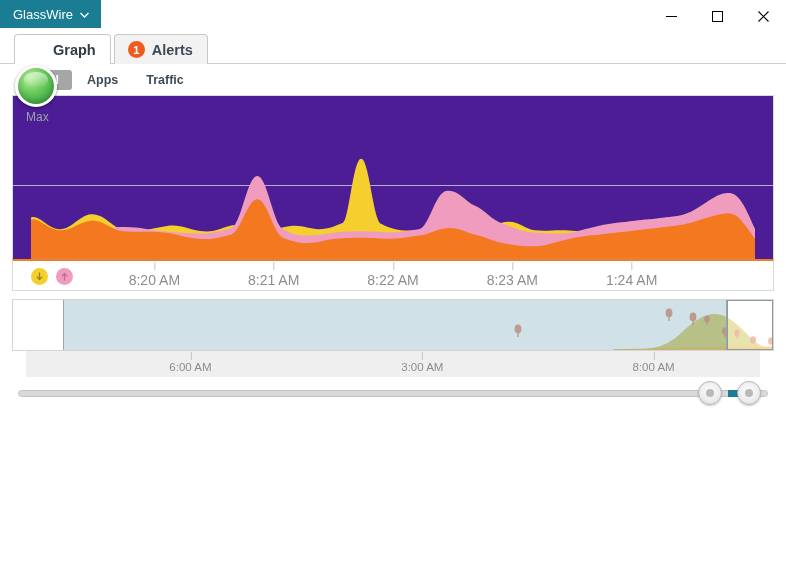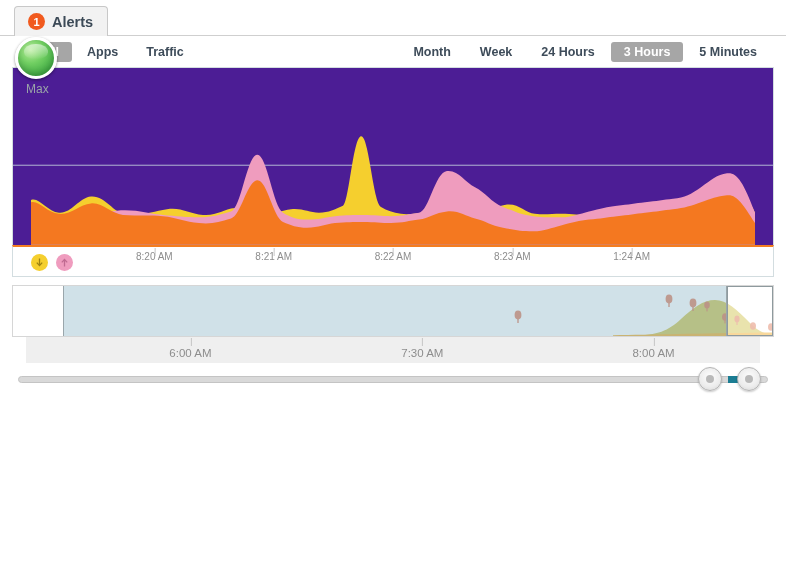--- a/index.html
+++ b/index.html
@@ -189,24 +189,24 @@
     margin: 0 12px;
     height: 32px;
     flex: 0 0 32px;
     background: #ffffff;
     border: 1px solid #d3dde0;
     border-top: 2px solid #f47d20;
   }
   .axis-tick {
     position: absolute;
     top: 0;
-    font-size: 10px;
+    font-size: 14px;
     color: #8d8d8d;
     transform: translateX(-50%);
-    padding-top: 4px;
+    padding-top: 11px;
     user-select: none;
   }
   .axis-tick::before {
     content: "";
     position: absolute;
     left: 50%; top: 1px;
     width: 1px; height: 8px;
     background: #c6c6c6;
   }
   .legend {
@@ -304,46 +304,69 @@
     border-radius: 50%;
     background: #b9b9b9;
   }
   .bottom-pad { flex: 1 1 auto; background: #ffffff; }
 </style>
 </head>
 <body>
 
 <div class="app-window">
 
+  <div class="titlebar">
+    <div class="title-tab">
+      <span>GlassWire</span>
+      <span class="caret">
+        <svg width="9" height="6" viewBox="0 0 9 6">
+            <path d="M0.5 1 L4.5 5 L8.5 1" fill="none" stroke="#ffffff" stroke-width="1.3"></path>
+          </svg>
+      </span>
+    </div>
+    <div class="win-controls">
+      <button class="win-btn">
+        <svg width="11" height="11" viewBox="0 0 11 11">
+            <path d="M0 5.5 H11" stroke="currentColor" stroke-width="1"></path>
+          </svg>
+      </button>
+      <button class="win-btn">
+        <svg width="11" height="11" viewBox="0 0 11 11">
+            <rect x="0.5" y="0.5" width="10" height="10" fill="none" stroke="currentColor" stroke-width="1"></rect>
+          </svg>
+      </button>
+      <button class="win-btn close">
+        <svg width="11" height="11" viewBox="0 0 11 11">
+            <path d="M0.5 0.5 L10.5 10.5 M10.5 0.5 L0.5 10.5" stroke="currentColor" stroke-width="1.1"></path>
+          </svg>
+      </button>
+    </div>
+  </div>
 
   <div class="tabbar">
     <div class="logo-orb"></div>
 
+    <div class="nav-tab active first">
+      <span>Graph</span>
+    </div>
 
 
 
 
     <div class="nav-tab">
       <span class="alert-badge">1</span>
       <span>Alerts</span>
     </div>
   </div>
 
   <div class="filterbar">
     <div class="filter-group">
       <div class="fbtn on">All</div>
       <div class="fbtn">Apps</div>
       <div class="fbtn">Traffic</div>
-    </div>
-    <div class="range-group">
-      <div class="fbtn">Month</div>
-      <div class="fbtn">Week</div>
-      <div class="fbtn">24 Hours</div>
-      <div class="fbtn on">3 Hours</div>
-      <div class="fbtn">5 Minutes</div>
     </div>
   </div>
 
   <div class="chart-wrap">
     <div class="max-label">Max</div>
 
     <svg class="chart-svg" viewBox="0 0 760 305" preserveAspectRatio="none">
       <line x1="0" y1="168" x2="760" y2="168" stroke="#cfdfe4" stroke-width="1"></line>
       <g>
         <path fill="#f5cf2e" d="M18,228 C26,222 34,248 46,250 C58,252 66,224 78,222 C92,220 100,250 112,252 C130,255 140,248 154,244 C168,240 176,252 190,254 C204,256 210,244 222,242 C236,240 242,252 252,252 C264,252 268,246 278,244 C290,242 296,250 306,250 C316,250 322,244 330,238 C336,233 340,120 348,118 C356,116 360,232 368,240 C374,246 380,250 388,252 C398,254 404,250 414,250 C426,250 432,254 442,254 C452,254 458,252 468,250 C478,248 484,238 494,236 C506,234 512,250 522,252 C532,254 538,252 548,252 C560,252 566,254 576,256 C588,258 594,258 604,258 C616,258 622,254 632,252 C644,250 650,248 660,246 C672,244 678,244 688,242 C700,240 706,232 716,224 C726,216 732,212 742,250 L742,305 L18,305 Z"></path>
@@ -400,21 +423,21 @@
           <ellipse cx="758" cy="41" rx="3.0" ry="3.8"></ellipse>
         </g>
       </g>
     </svg>
     <div class="mini-shade" style="left:6.6%;width:87.4%"></div>
     <div class="mini-sel" style="left:94.0%;width:6.0%"></div>
   </div>
 
   <div class="mini-axis">
     <div class="axis-tick" style="left:22.4%">6:00 AM</div>
-    <div class="axis-tick" style="left:54.0%">7:30 AM</div>
+    <div class="axis-tick" style="left:54.0%">3:00 AM</div>
     <div class="axis-tick" style="left:85.5%">8:00 AM</div>
   </div>
 
   <div class="scroll-row">
     <div class="scroll-track"></div>
     <div class="scroll-seg" style="left:94.6%;width:2.6%"></div>
     <div class="handle" style="left:90.6%"></div>
     <div class="handle" style="left:95.9%"></div>
   </div>
 

